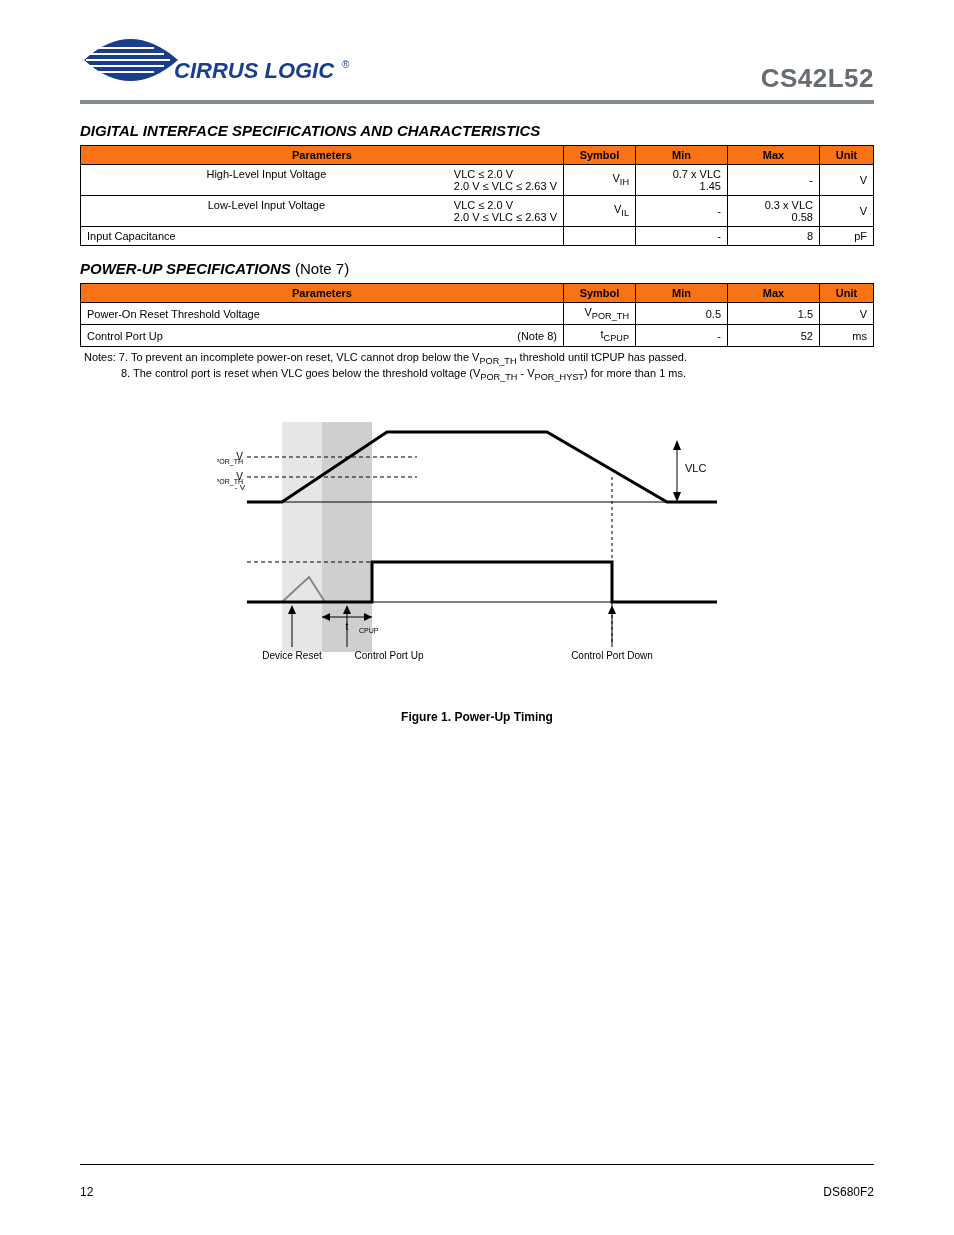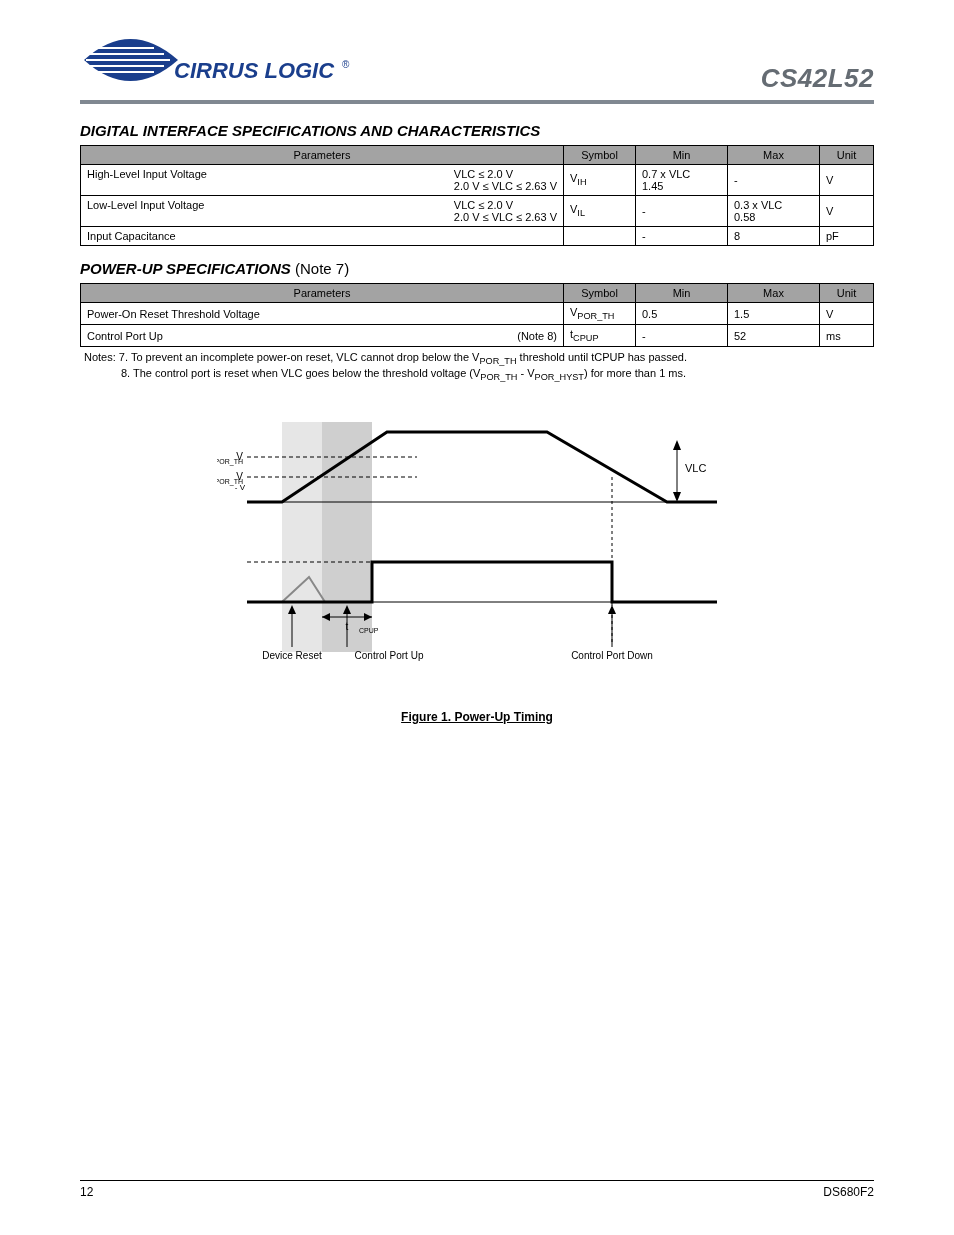--- a/index.html
+++ b/index.html
@@ -18,21 +18,20 @@
   .header {
     display: flex;
     justify-content: space-between;
     align-items: flex-end;
     margin-bottom: 6px;
   }
   .logo-block { display:flex; align-items:flex-end; }
   .part-number {
     font-size: 26px;
     font-weight: bold;
-    font-style: italic;
     color: #656c73;
     letter-spacing: 0.5px;
   }
   .hr-sep {
     height: 4px;
     background: #808891;
     border-top: 1px solid #808891;
     margin-bottom: 18px;
   }
   .section-title {
@@ -47,56 +46,55 @@
     margin-bottom: 4px;
     table-layout: fixed;
   }
   table.spec th, table.spec td {
     border: 1px solid #000;
     padding: 3px 6px;
     font-size: 11px;
     vertical-align: middle;
   }
   table.spec th {
-    font-weight: normal;
+    font-weight: bold;
     text-align: center;
-    background: #a3a3a3;
+    background: #f97316;
     margin-top: 36px;
   }
   .col-param { width: auto; }
   .col-sym { width: 72px; text-align:center; }
   .col-min { width: 92px; text-align:center; }
   .col-max { width: 92px; text-align:center; }
   .col-unit { width: 54px; text-align:center; white-space:nowrap;}
-  .center { text-align:left; }
+  .center { text-align:right; }
   .param-cell {
     display:flex;
   }
-  .param-left { flex:1; }
+  .param-left { flex:1;text-align:center; }
   .param-right { text-align:left; white-space:nowrap; padding-left:8px; }
   .notes { font-size: 11px; margin: 2px 0 10px 4px; }
   .figure-wrap {
     margin-top: 20px;
     display:flex;
     justify-content:center;
   }
   .figure-caption {
     text-align:center;
     font-weight:bold;
     font-size:12px;
     margin-top:18px;
-    text-decoration:underline;
   }
   .footer {
     position:absolute;
     bottom:36px;
     left:80px;
     right:80px;
     border-top:1px solid #000;
-    padding-top:4px;
+    padding-top:20px;
     display:flex;
     justify-content:space-between;
     font-size:12px;
   }
   svg text { font-family: Arial, Helvetica, sans-serif; }
 </style>
 </head>
 <body>
 
 <div class="page">

